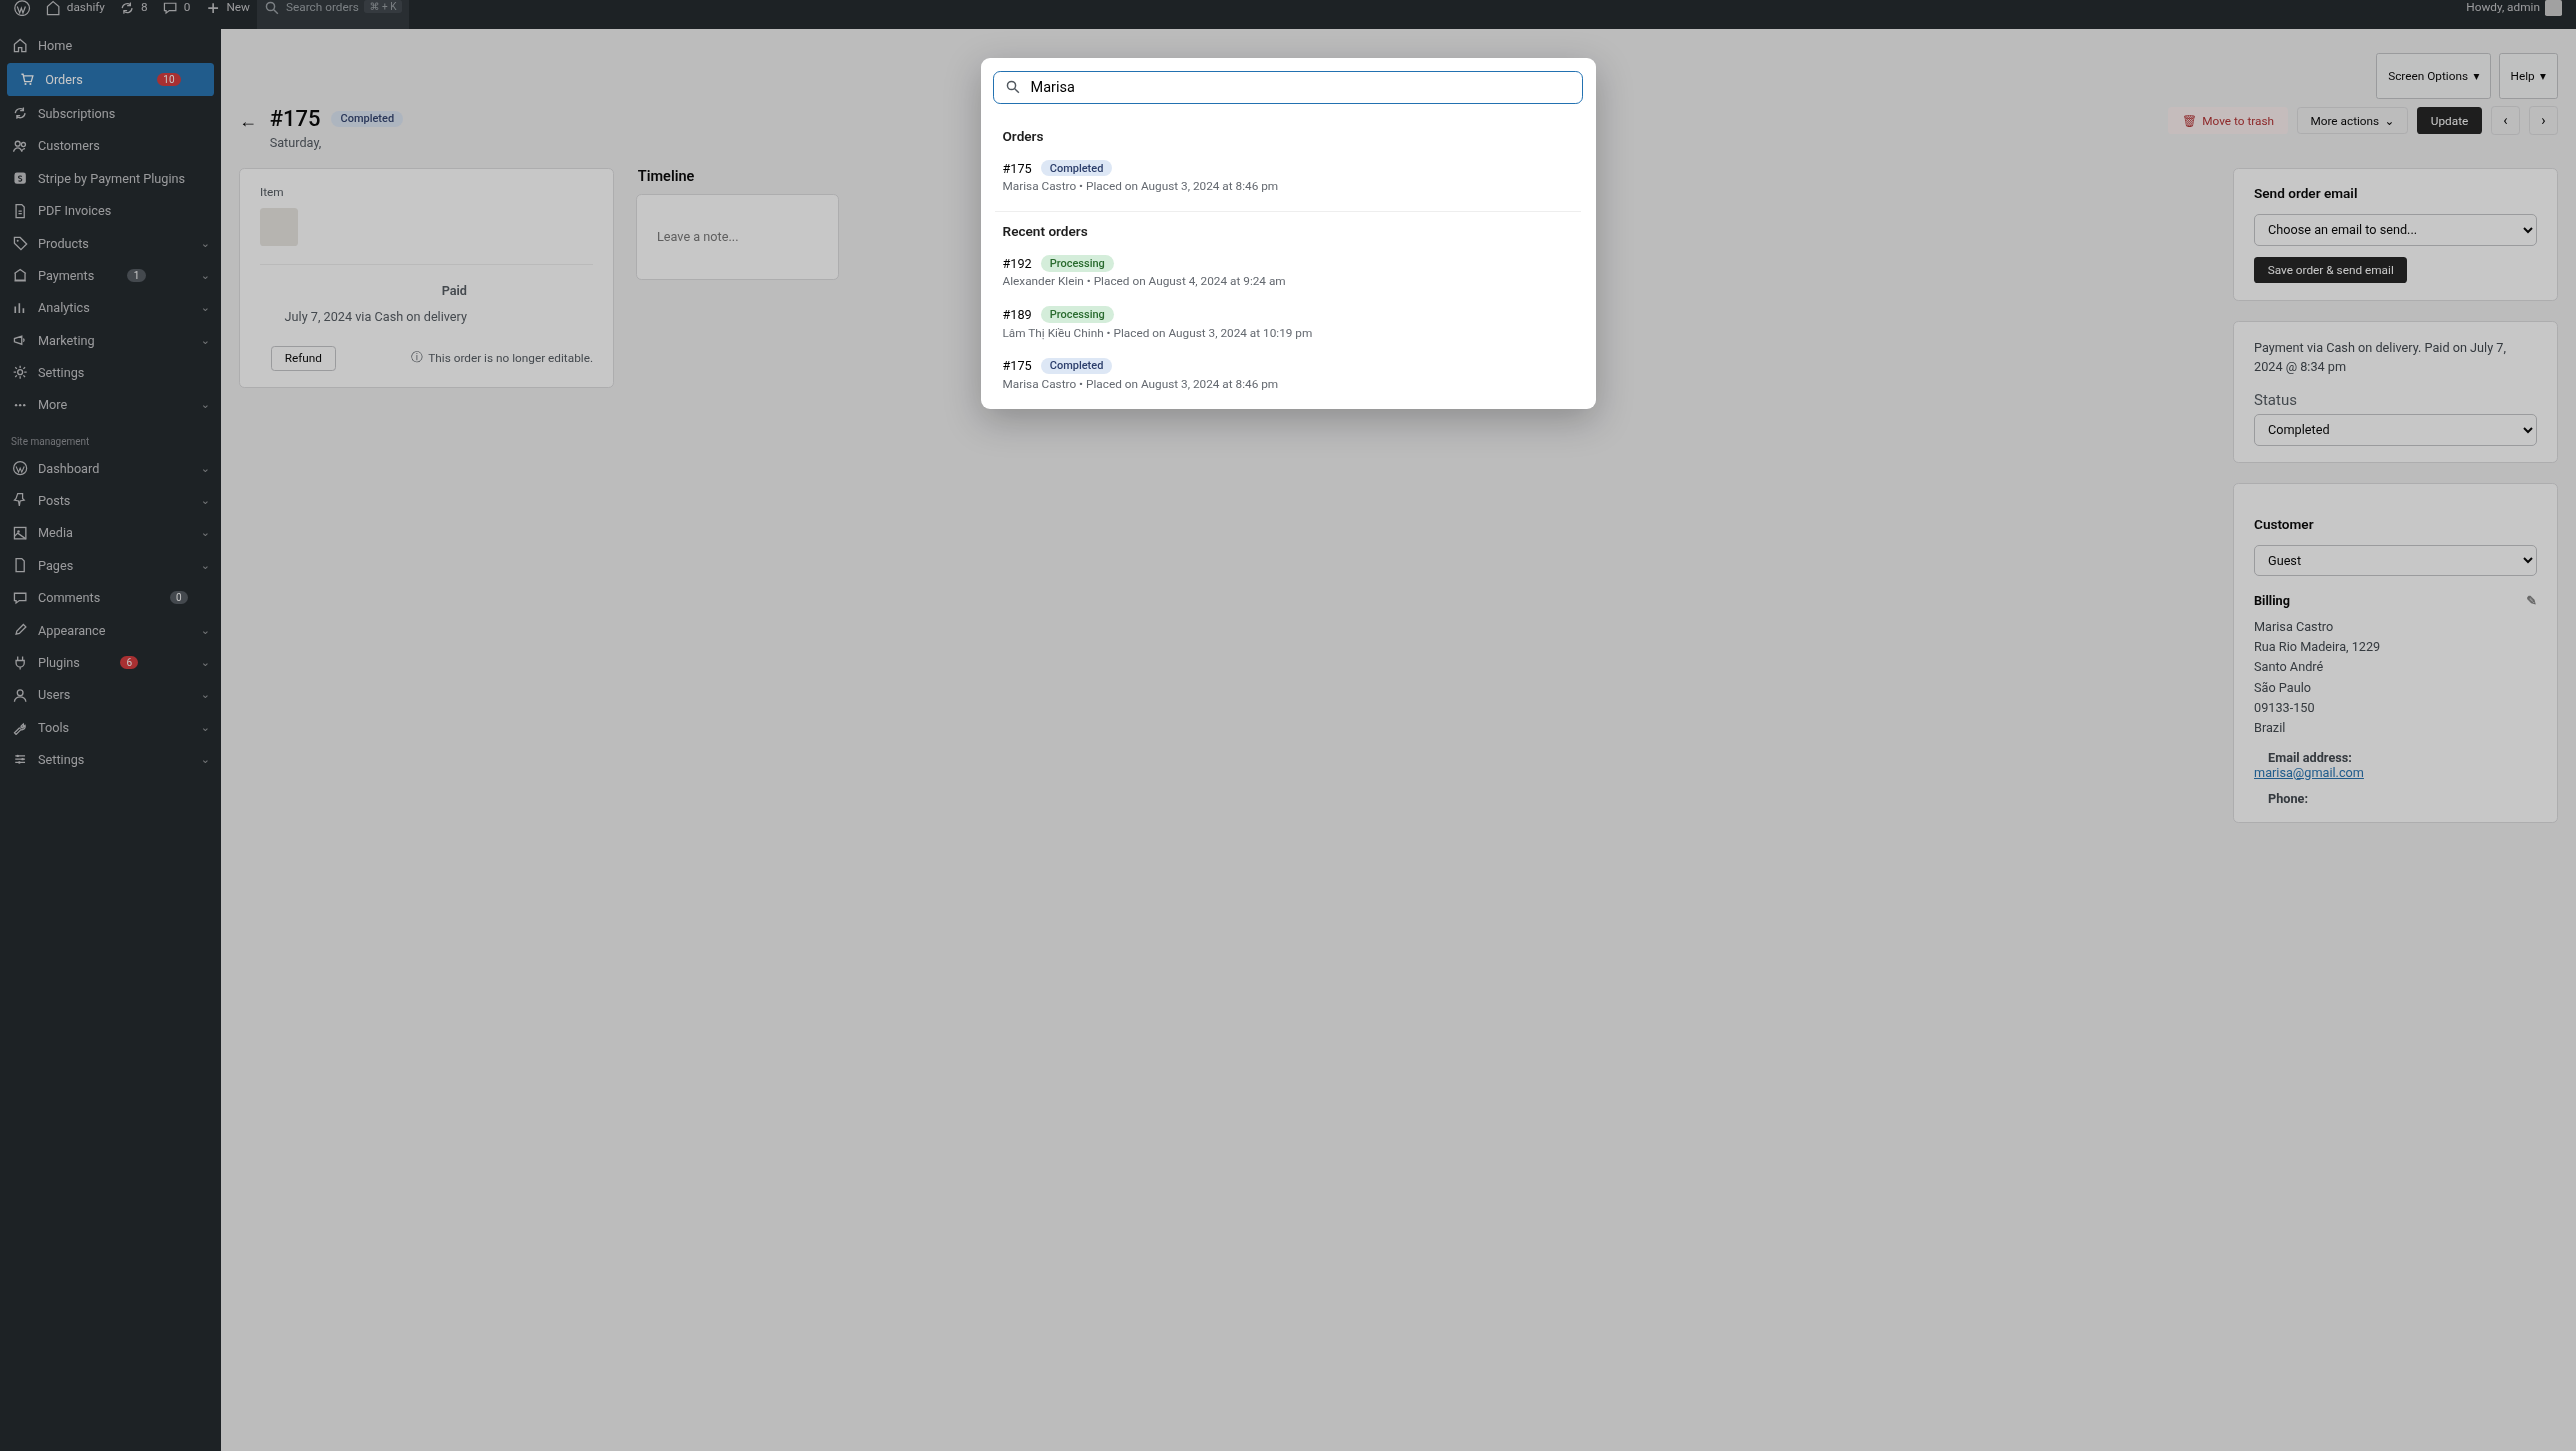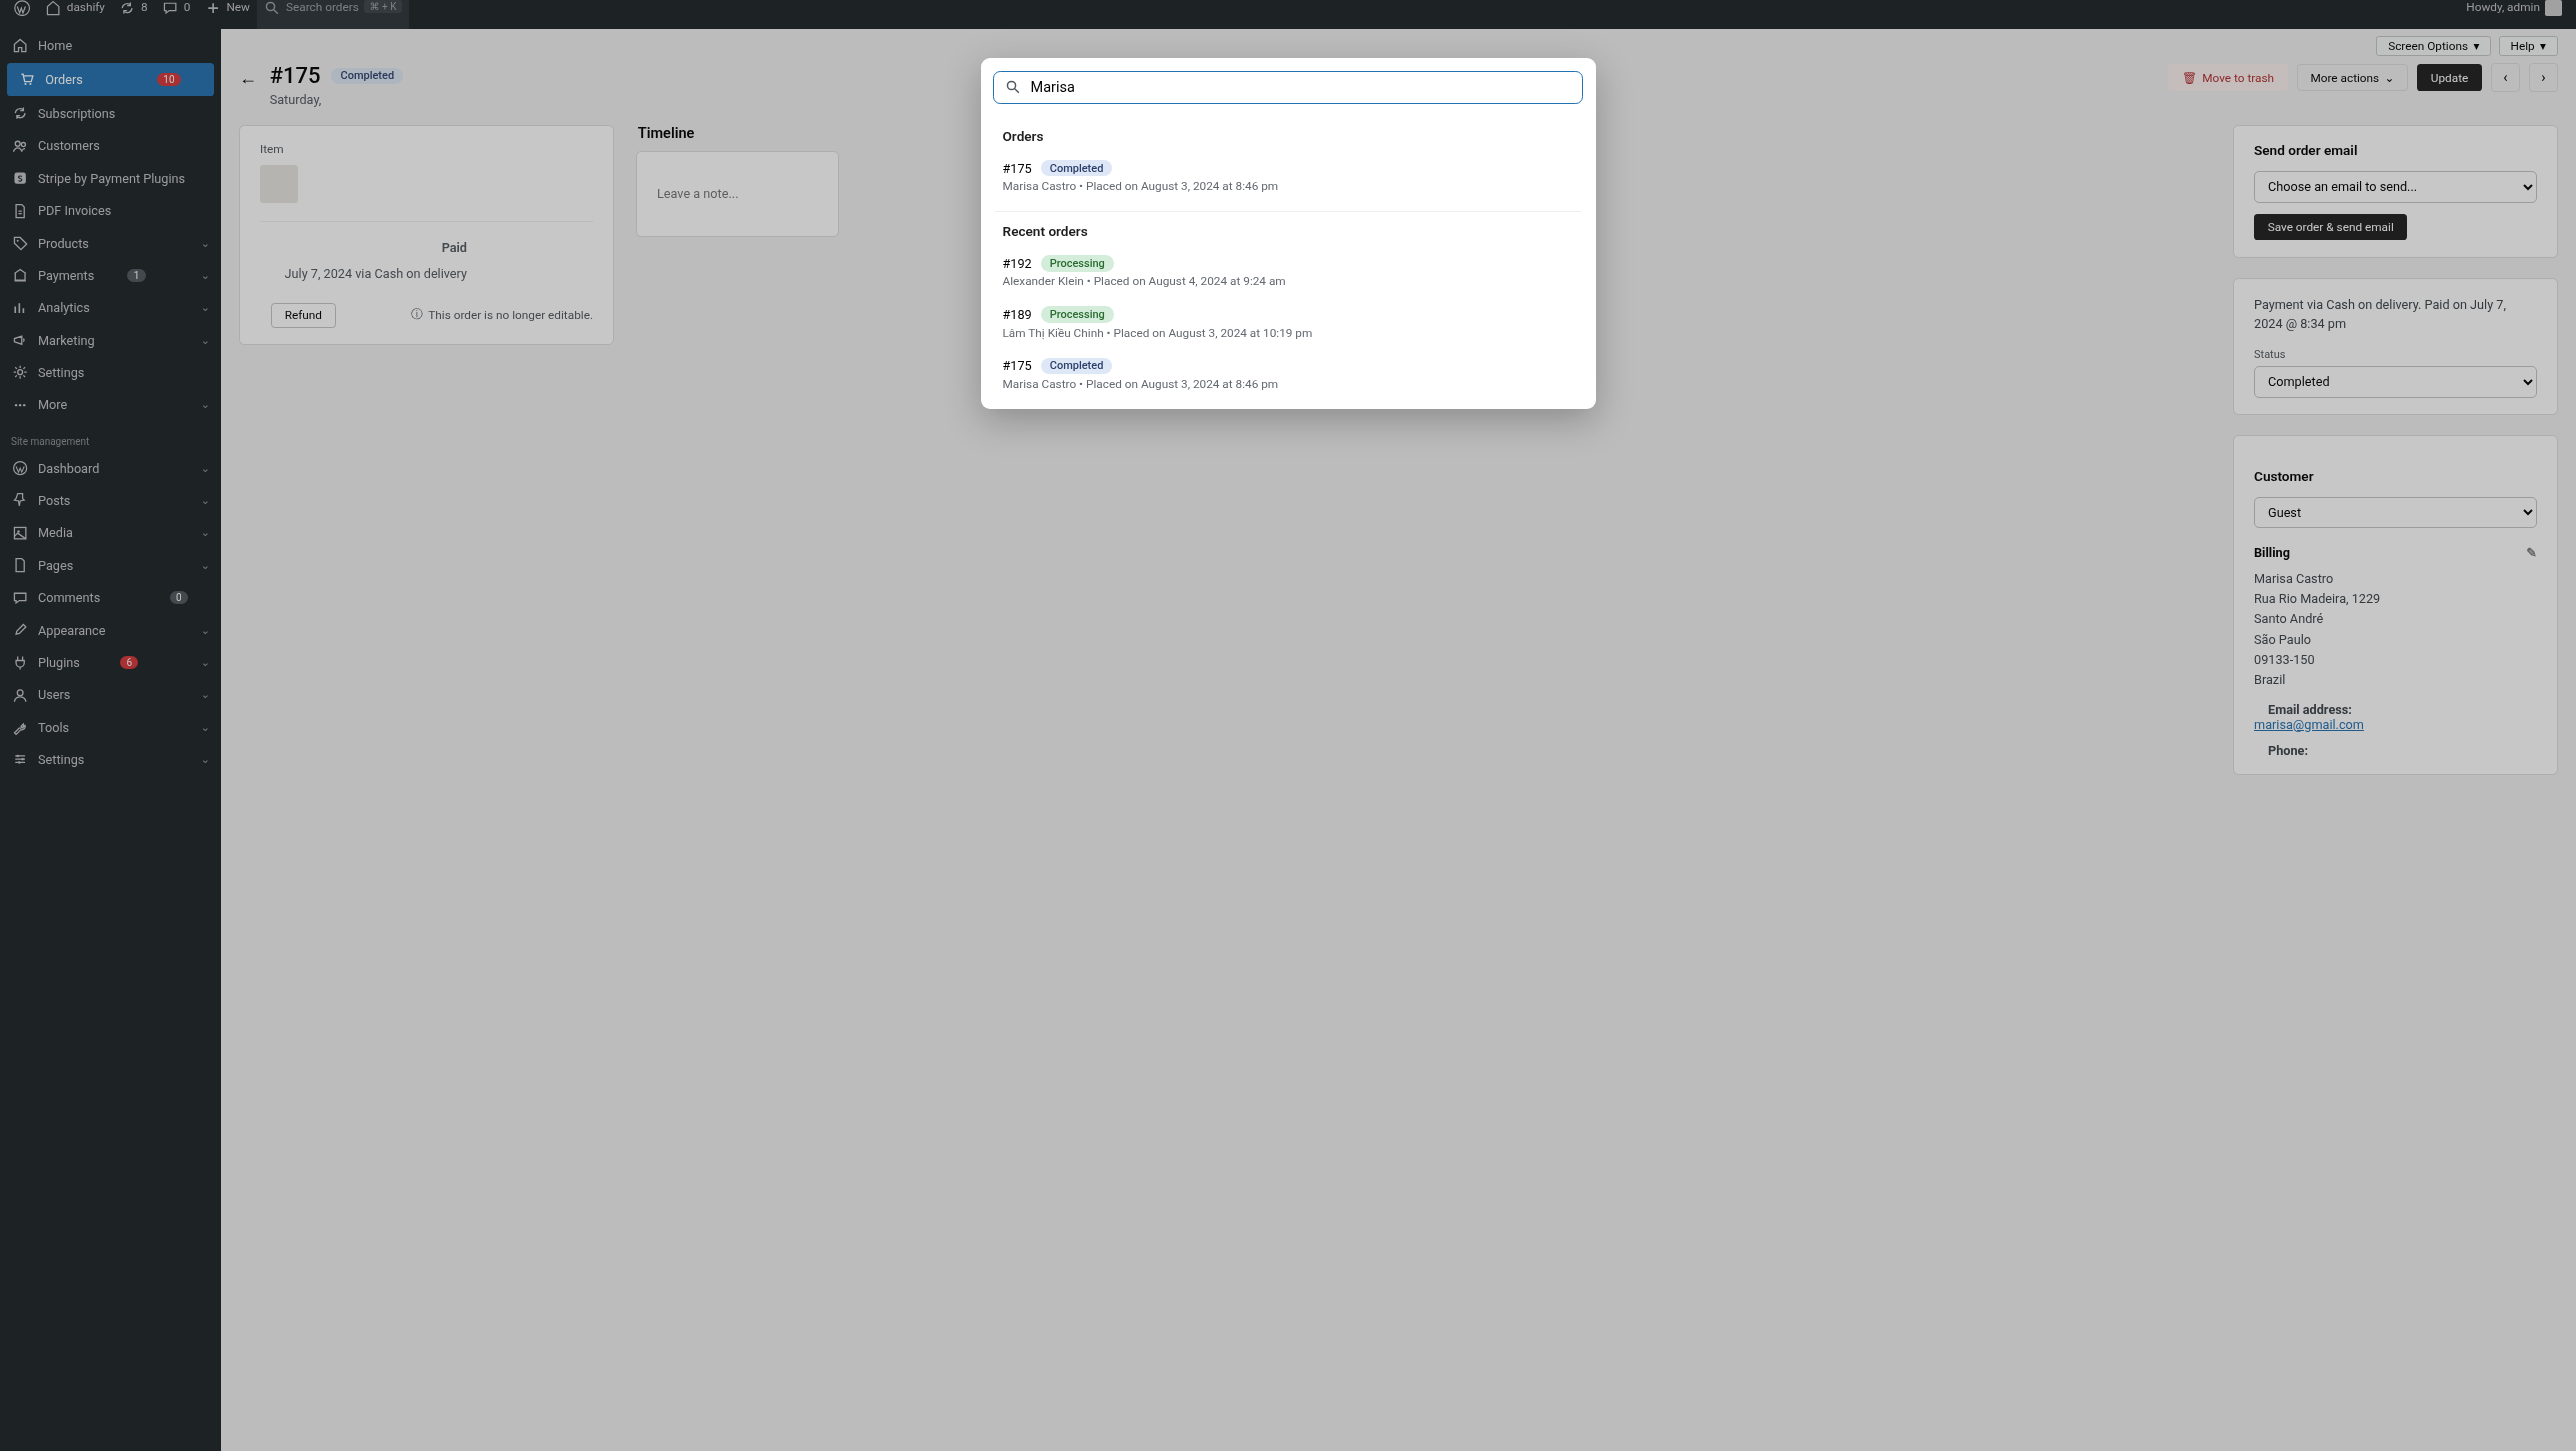--- a/index.html
+++ b/index.html
@@ -21,21 +21,21 @@
 .sidebar-item .icon { width: 18px; height: 18px; display: flex; align-items: center; justify-content: center; }
 .sidebar-item svg { width: 16.3px; height: 16.3px; fill: currentColor; }
 .sidebar-item .badge { background: #d63638; color: #fff; border-radius: 8.1px; padding: 0.9px 6.3px; font-size: 10px; margin-left: auto; margin-right: 22px; }
 .sidebar-item .badge.gray { background: #50575e; }
 .sidebar-item .chevron { margin-left: auto; opacity: .7; font-size: 11px; }
 .sidebar-heading { padding: 14.5px 11px 5.4px; font-size: 10px; color: #8c8f94; text-transform: none; }
 
 
 .main { position: absolute; top: 29px; left: 221px; right: 0; bottom: 0; overflow-y: auto; background: #f0f0f1; }
 .screen-opts { display: flex; justify-content: flex-end; gap: 7.2px; padding: 7.2px 18px; }
-.screen-opts button { background: #f6f7f7; border: 0.9px solid #c3c4c7; padding: 2px 11px; font-size: 11.8px; border-radius: 2.7px; cursor: pointer; display: flex; align-items: center; gap: 5.4px; }
+.screen-opts button { background: #f6f7f7; border: 0.9px solid #c3c4c7; padding: 15px 11px; font-size: 11.8px; border-radius: 2.7px; cursor: pointer; display: flex; align-items: center; gap: 5.4px; margin-top: 17px; }
 
 .order-header { display: flex; align-items: flex-start; padding: 0 18px 18px; gap: 12.7px; }
 .order-header .back { font-size: 18px; cursor: pointer; padding-top: 3.6px; }
 .order-title h1 { font-size: 22px; font-weight: 500; display: flex; align-items: center; gap: 11px; }
 .order-title .sub { color: #50575e; font-size: 12.7px; margin-top: 3.6px; }
 .header-actions { margin-left: auto; display: flex; gap: 9px; align-items: center; }
 .btn { padding: 5.4px 12.7px; border-radius: 3.6px; font-size: 11.8px; cursor: pointer; border: 0.9px solid transparent; display: flex; align-items: center; gap: 5.4px; }
 .btn-trash { color: #b32d2e; background: #fcf0f1; }
 .btn-light { background: #f0f0f1; border-color: #dcdcde; }
 .btn-dark { background: #1e1e1e; color: #fff; }
@@ -62,21 +62,21 @@
 .totals .trow.bold { font-weight: 600; }
 .items-footer { display: flex; justify-content: space-between; align-items: center; margin-top: 16.3px; font-size: 11.8px; color: #50575e; }
 .items-footer .info { display: flex; align-items: center; gap: 5.4px; }
 .btn-outline { background: #fff; border: 0.9px solid #c3c4c7; padding: 4.5px 12.7px; border-radius: 3.6px; cursor: pointer; font-size: 11.8px; margin-left: 11px; }
 .timeline-card input { width: 100%; border: none; padding: 18px 0; font-size: 12.7px; outline: none; }
 
 .email-card select, .customer-card select, .status-select { width: 100%; padding: 6.3px 9px; border: 0.9px solid #c3c4c7; border-radius: 5px; font-size: 12.7px; background: #fff; }
 .email-card .btn-dark { margin-top: 11px; }
 
 .summary-card .note { font-size: 12.7px; color: #3c434a; margin-bottom: 14.5px; line-height: 1.5; }
-.summary-card label { font-size: 11px; color: #50575e; display: block; margin-bottom: 5.4px; }
+.summary-card label { font-size: 15px; color: #50575e; display: block; margin-bottom: 5.4px; }
 
 .customer-card h3 { display: flex; justify-content: space-between; align-items: center; margin-top: 16px; }
 .billing h4 { font-size: 12.7px; margin: 16.3px 0 9px; display: flex; justify-content: space-between; align-items: flex-start; }
 .billing .edit-icon { opacity: .5; cursor: pointer; }
 .billing .addr { font-size: 12.7px; color: #3c434a; line-height: 1.6; }
 .billing .meta { margin-top: 11px; font-size: 12.7px; }
 .billing .meta strong { color: #3c434a; padding-left: 14px; }
 .billing .meta a { color: #2271b1; }
 
 

